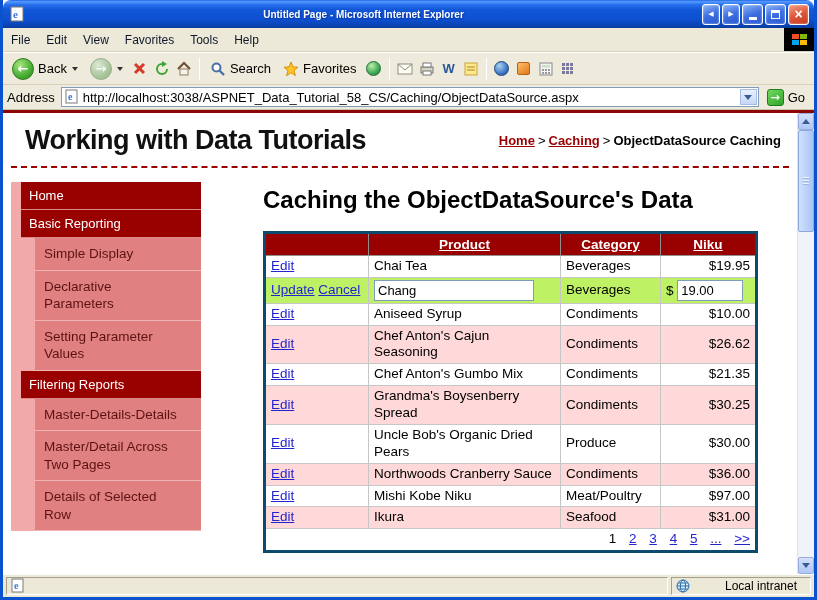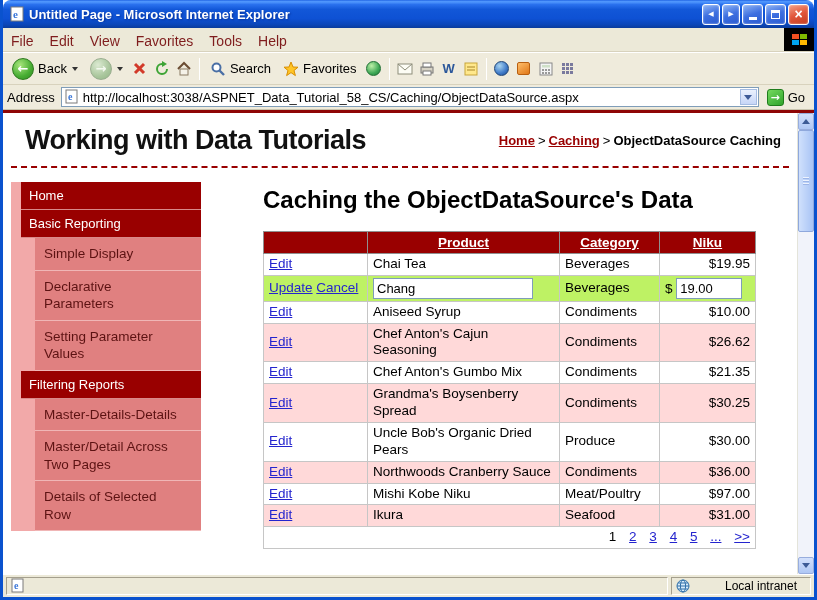--- a/index.html
+++ b/index.html
@@ -7,36 +7,36 @@
   .glyph { font-family:"DejaVu Sans", sans-serif; }
 
   .window { width:817px; height:600px; display:flex; flex-direction:column;
     border-left:3px solid #0A52CE; border-right:3px solid #0A52CE; border-bottom:3px solid #0A52CE;
     background:#fff; }
 
   
   .titlebar { flex:0 0 28px; display:flex; align-items:center; padding:0 5px 0 6px; gap:4px;
     border-radius:8px 8px 0 0;
     background:linear-gradient(180deg,#2265E4 0%,#549BFF 6%,#2A71EE 16%,#1257D8 34%,#0E51D4 66%,#0B46B8 88%,#0A3C9C 100%); }
-  .title-text { flex:1; color:#fff; font-weight:bold; font-size:13px; text-shadow:1px 1px 2px #08339A;
-    white-space:nowrap; overflow:hidden; }
+  .title-text { flex:1; color:#fff; font-weight:bold; font-size:10px; text-shadow:1px 1px 2px #08339A;
+    white-space:nowrap; overflow:hidden;text-align:center; }
   .winbtns { display:flex; gap:2px; }
   .wbtn { width:21px; height:21px; border:1px solid #fff; border-radius:3px; display:flex;
     align-items:center; justify-content:center; color:#fff;
     background:linear-gradient(160deg,#8FB4F4 0%,#3D6FE0 50%,#2B5BD0 100%);
     box-shadow:inset 0 0 2px rgba(255,255,255,.7); cursor:pointer; }
   .wbtn.narrow { width:18px; font-size:7px; }
   .wbtn.close { background:linear-gradient(160deg,#F3A188 0%,#E1563A 50%,#C23C1F 100%); font-size:14px; font-weight:bold; }
   .min-glyph { width:8px; height:3px; background:#fff; margin-top:9px; }
   .max-glyph { width:9px; height:9px; border:1px solid #fff; border-top:3px solid #fff; }
 
   
   .menubar { flex:0 0 24px; background:#ECE9D8; display:flex; align-items:stretch;
     border-bottom:1px solid #D8D2BD; }
-  .menu-item { padding:5px 8px 0 8px; font-size:14px; color:#7f1d1d; cursor:default; }
+  .menu-item { padding:5px 8px 0 8px; font-size:12px; color:#0f172a; cursor:default; }
   .brand-box { margin-left:auto; width:30px; background:#000; display:flex; align-items:center; justify-content:center; }
   .flag { display:grid; grid-template-columns:7px 7px; grid-gap:1px; }
   .flag i { display:block; width:7px; height:5px; }
 
   
   .toolbar { flex:0 0 33px; background:#EFEBDC; display:flex; align-items:center; padding:0 4px; gap:2px;
     border-top:1px solid #fff; border-bottom:1px solid #D8D2BD; }
   .tb-btn { display:flex; align-items:center; gap:4px; padding:2px 5px; font-size:13px; color:#000; cursor:pointer; }
   .circle { width:22px; height:22px; border-radius:50%; display:flex; align-items:center; justify-content:center;
     color:#fff; font-weight:bold; font-size:13px; }
@@ -83,21 +83,21 @@
   .sidebar { flex:0 0 190px; background:#F2A9A9; }
   .menu-h { background:#990000; color:#fff; font-size:13px; padding:6px 8px; margin-left:10px;
     border-bottom:1px solid #D98A8A; cursor:pointer; }
   .menu-s { background:#E08080; color:#5C1212; font-size:13.5px; line-height:1.3;
     padding:7px 24px 7px 9px; margin-left:24px; border-bottom:1px solid #F0B6B6; cursor:pointer; }
 
   
   .main { flex:1; padding:2px 20px 0 62px; }
   .main-heading { font-size:24px; font-weight:bold; line-height:1.2; width:480px; margin:2px 0 16px; color:#000; }
 
-  table.grid { border-collapse:collapse; font-size:13.5px; border:1px solid #0c4a6e; }
+  table.grid { border-collapse:collapse; font-size:13.5px; border:3px solid #0c4a6e; }
   .grid th { background:#990000; color:#fff; padding:3px 6px; border:1px solid #909090; text-align:center; font-weight:bold; }
   .grid th .hlink { text-decoration:underline; cursor:pointer; }
   .grid td { border:1px solid #C6C6C6; padding:2px 5px; vertical-align:middle; line-height:1.25; }
   tr.alt  { background:#FFD9D9; }
   tr.edit { background:#bef264; }
   td.action { white-space:nowrap; }
   td.price  { text-align:right; }
   .link { color:#2424CE; text-decoration:underline; cursor:pointer; }
   .txt { border:1px solid #7F9DB9; font-size:13px; font-family:"Liberation Sans",sans-serif; padding:2px 3px; height:21px; background:#fff; }
   .txt.product-in { width:160px; }

